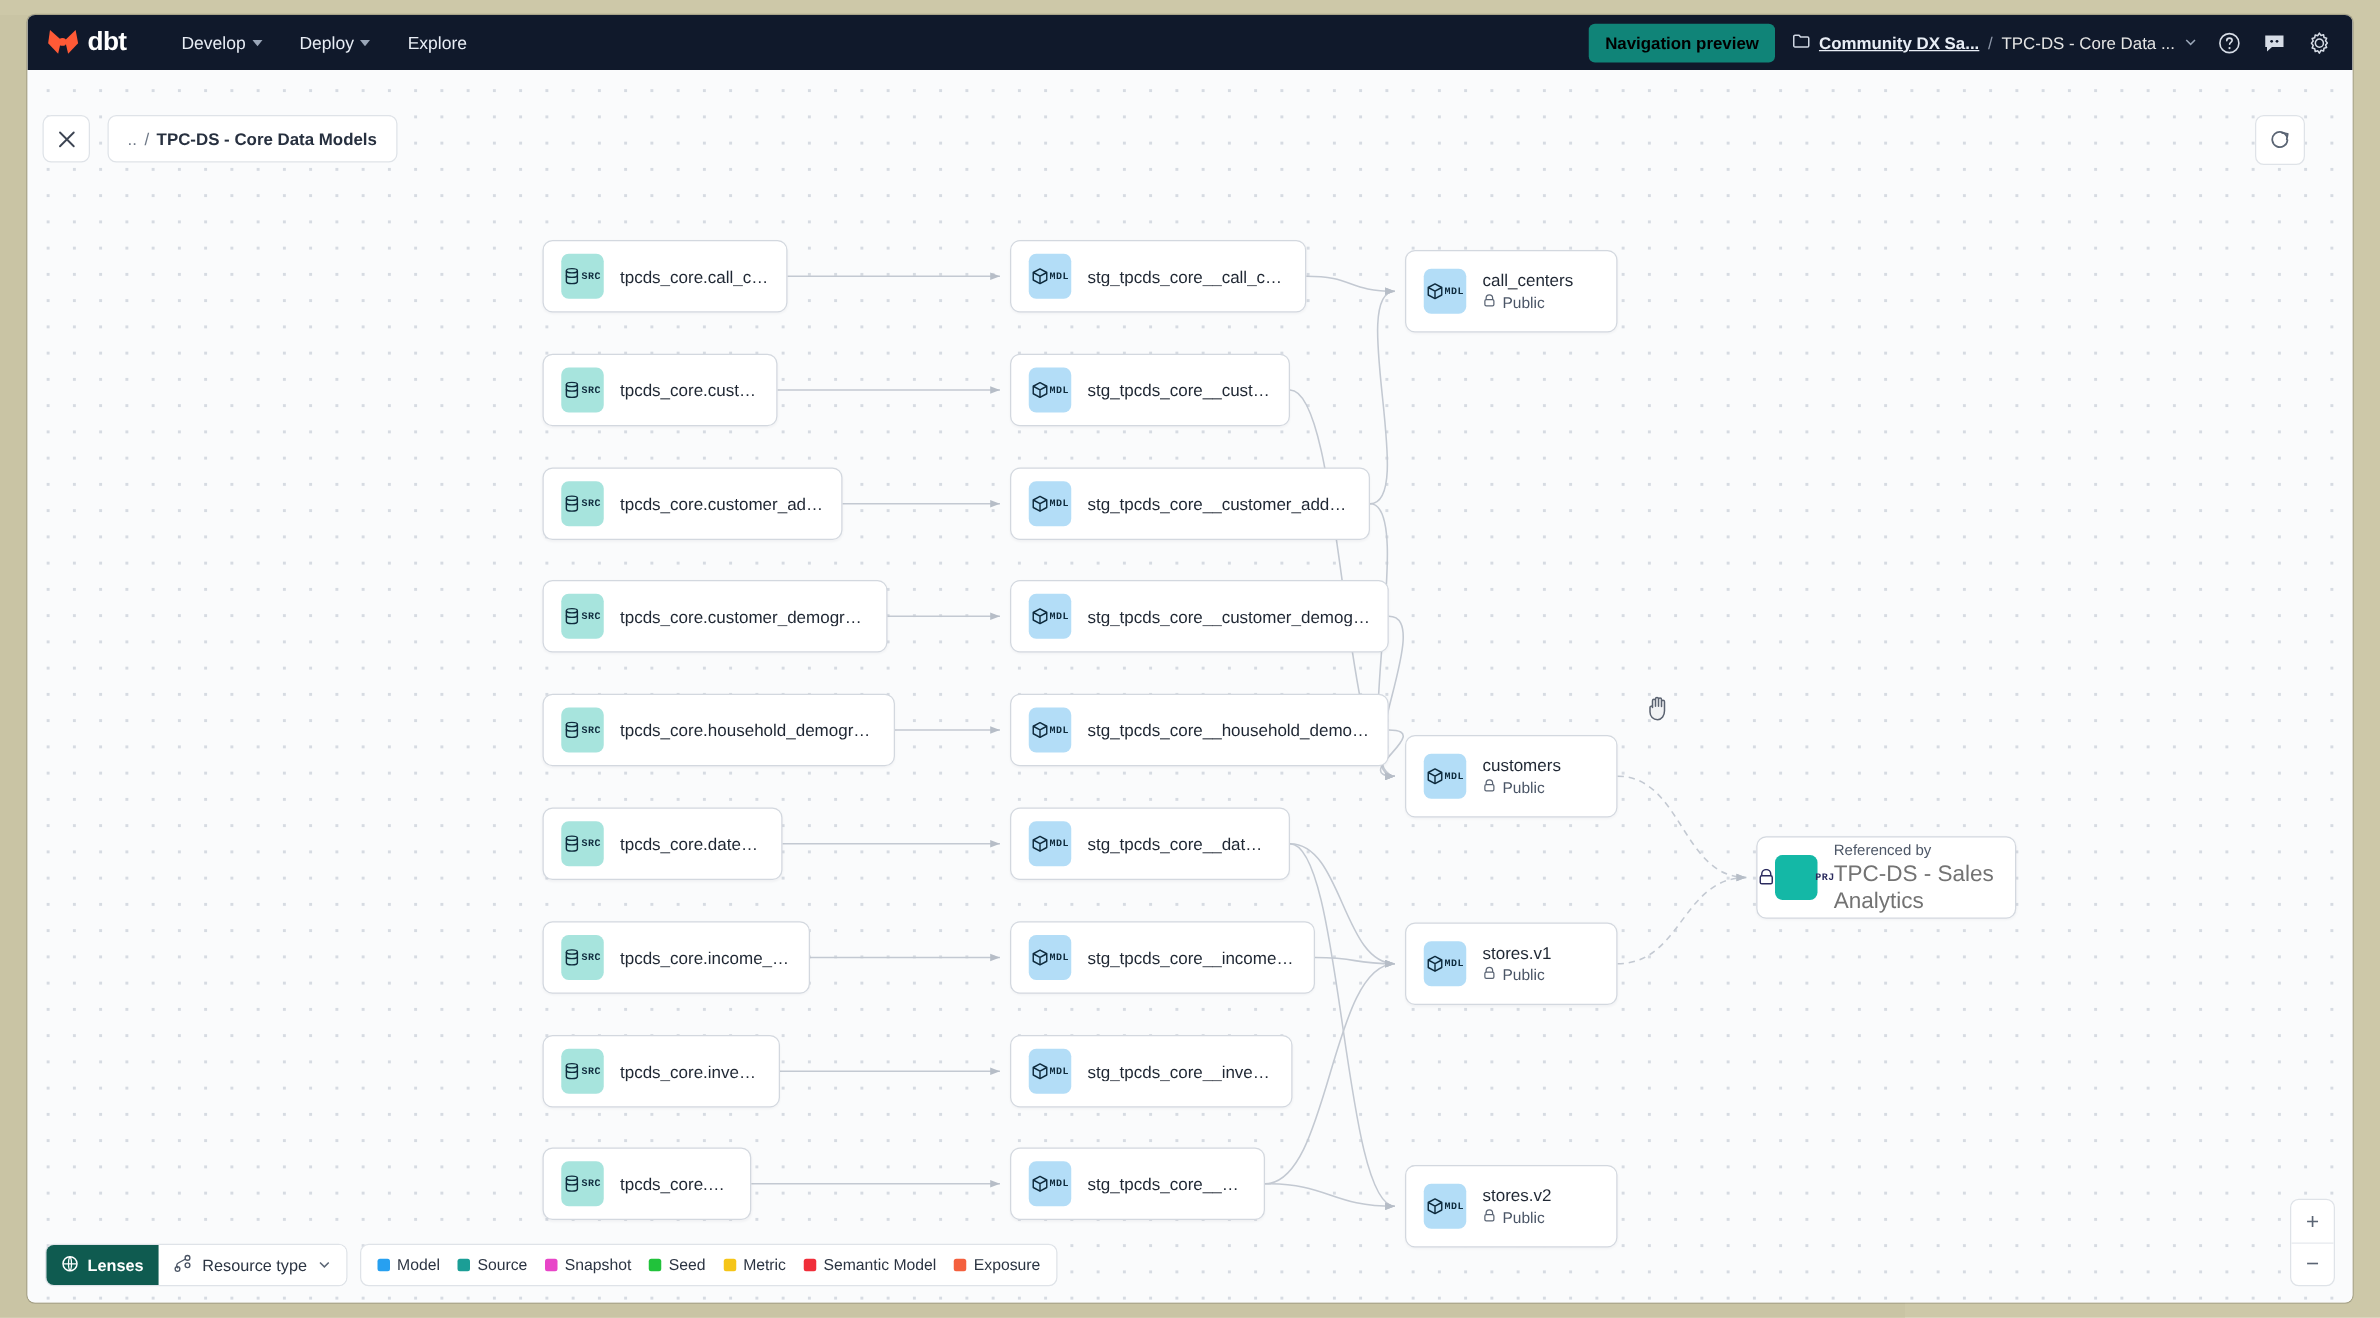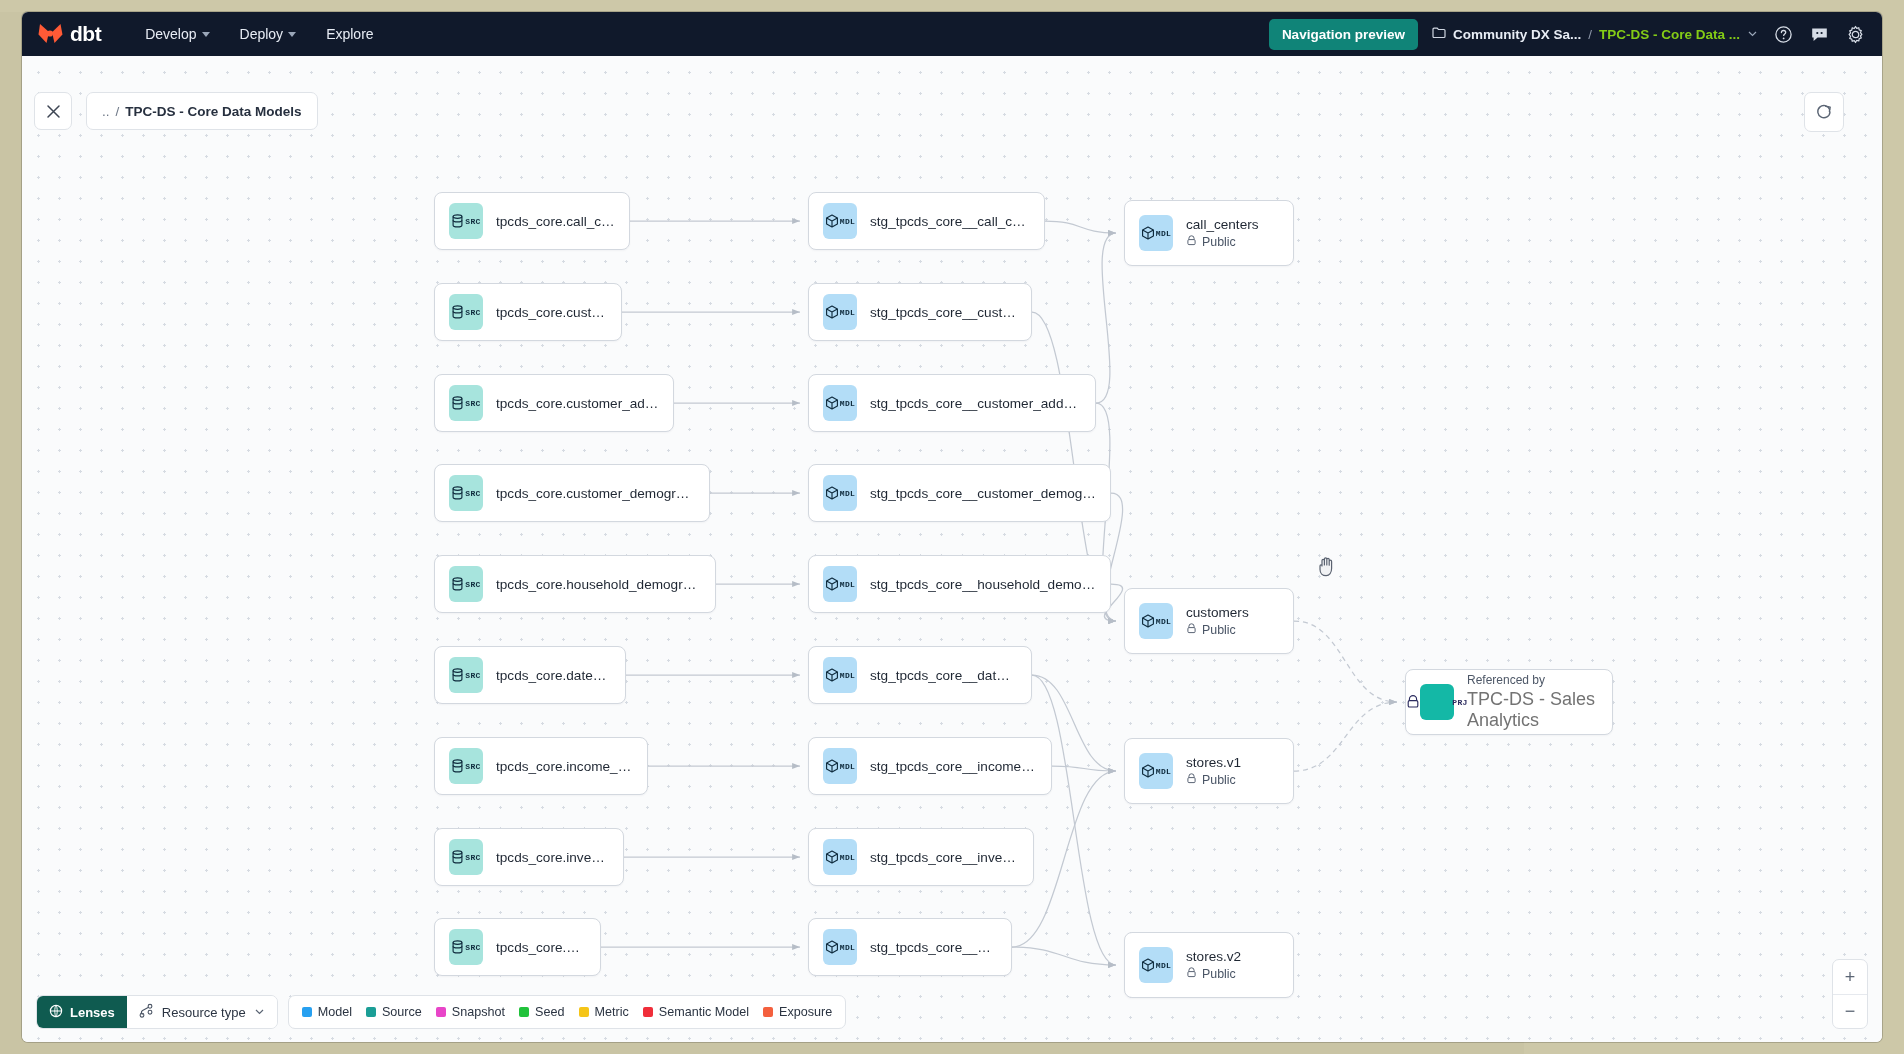--- a/index.html
+++ b/index.html
@@ -38,27 +38,27 @@
   .logo-text { color:#fff; font-size: 21px; font-weight: 700; letter-spacing:-0.5px; }
   .nav-items { display:flex; align-items:center; gap: 26px; margin-left: 42px; }
   .nav-item {
     color:#e8edf5; font-size: 14px; font-weight: 500;
     display:flex; align-items:center; gap:5px; cursor: pointer;
     padding: 4px 2px;
   }
   .caret { width:0;height:0;border-left:4px solid transparent;border-right:4px solid transparent;border-top:5px solid #9aa6b8; display:inline-block; }
   .topnav-right { margin-left:auto; display:flex; align-items:center; gap: 14px; margin-right: 16px; }
   .nav-preview-btn {
-    background: #108478; color:#ffffff; font-size: 13.5px; font-weight:600;
+    background: #108478; color:#000000; font-size: 13.5px; font-weight:600;
     padding: 8px 13px; border-radius: 5px; cursor:pointer; white-space:nowrap;
   }
   .breadcrumb-top { display:flex; align-items:center; gap:7px; color:#e8edf5; font-size:13.5px; }
-  .bc-strong { font-weight: 700; }
+  .bc-strong { font-weight: 700; text-decoration: underline; }
   .bc-slash { color:#8c96a8; }
-  .bc-proj { font-weight: 700; color:#84cc16; }
+  .bc-proj { font-weight: 400; color:#e5e5e5; }
   .ic-btn { width:22px;height:22px; display:flex;align-items:center;justify-content:center; cursor:pointer; }
   .ic-btn svg { display:block; }
 
   
   .canvas {
     position:absolute; left:0; top:44px; width:1860px; height: 986px;
     background-color: #fafbfc;
     background-image: radial-gradient(#d6dbe2 1.1px, transparent 1.1px);
     background-size: 21px 21px;
     background-position: 6px 6px;

